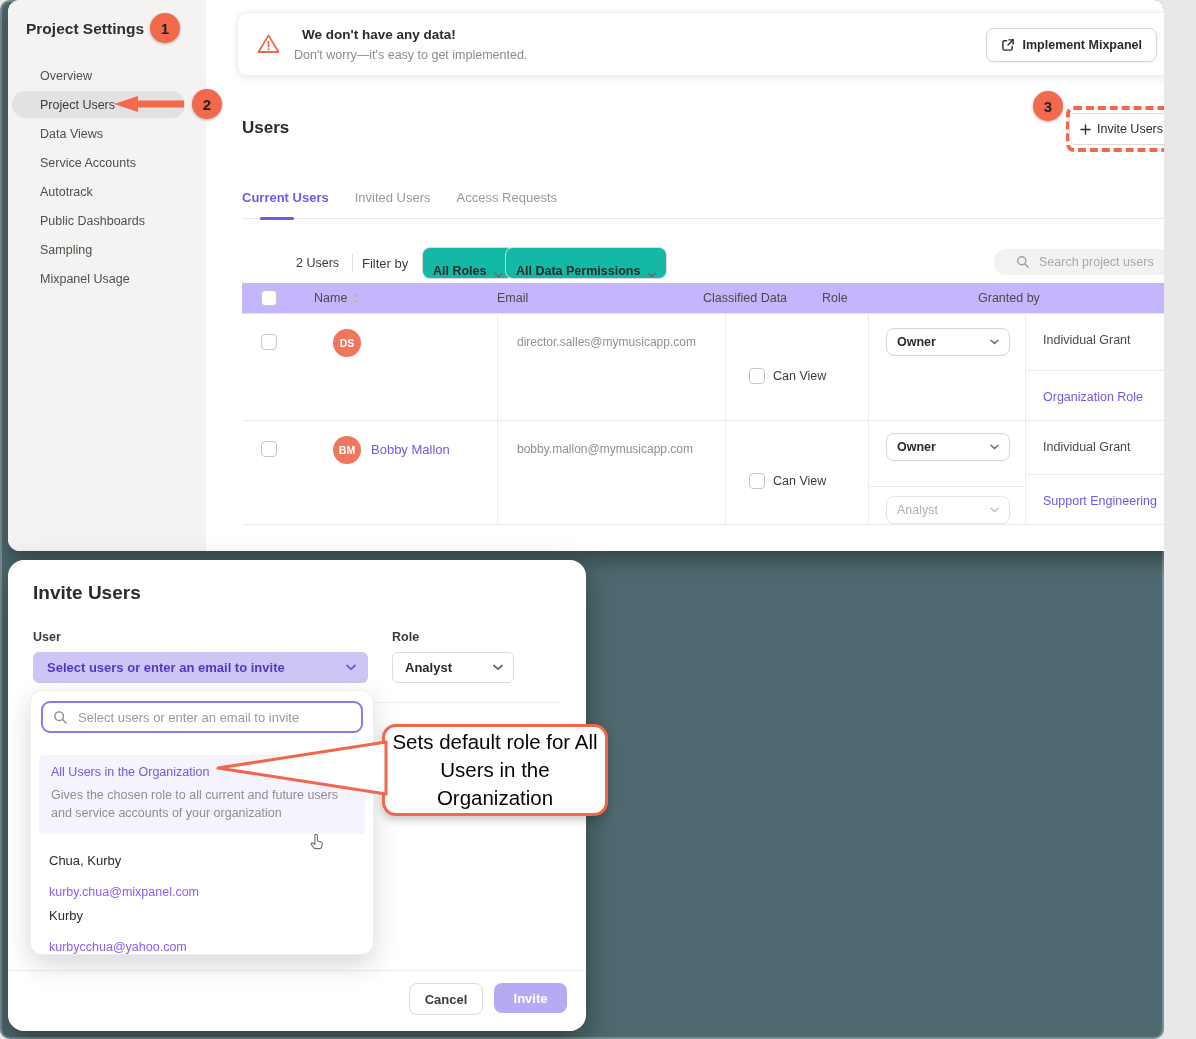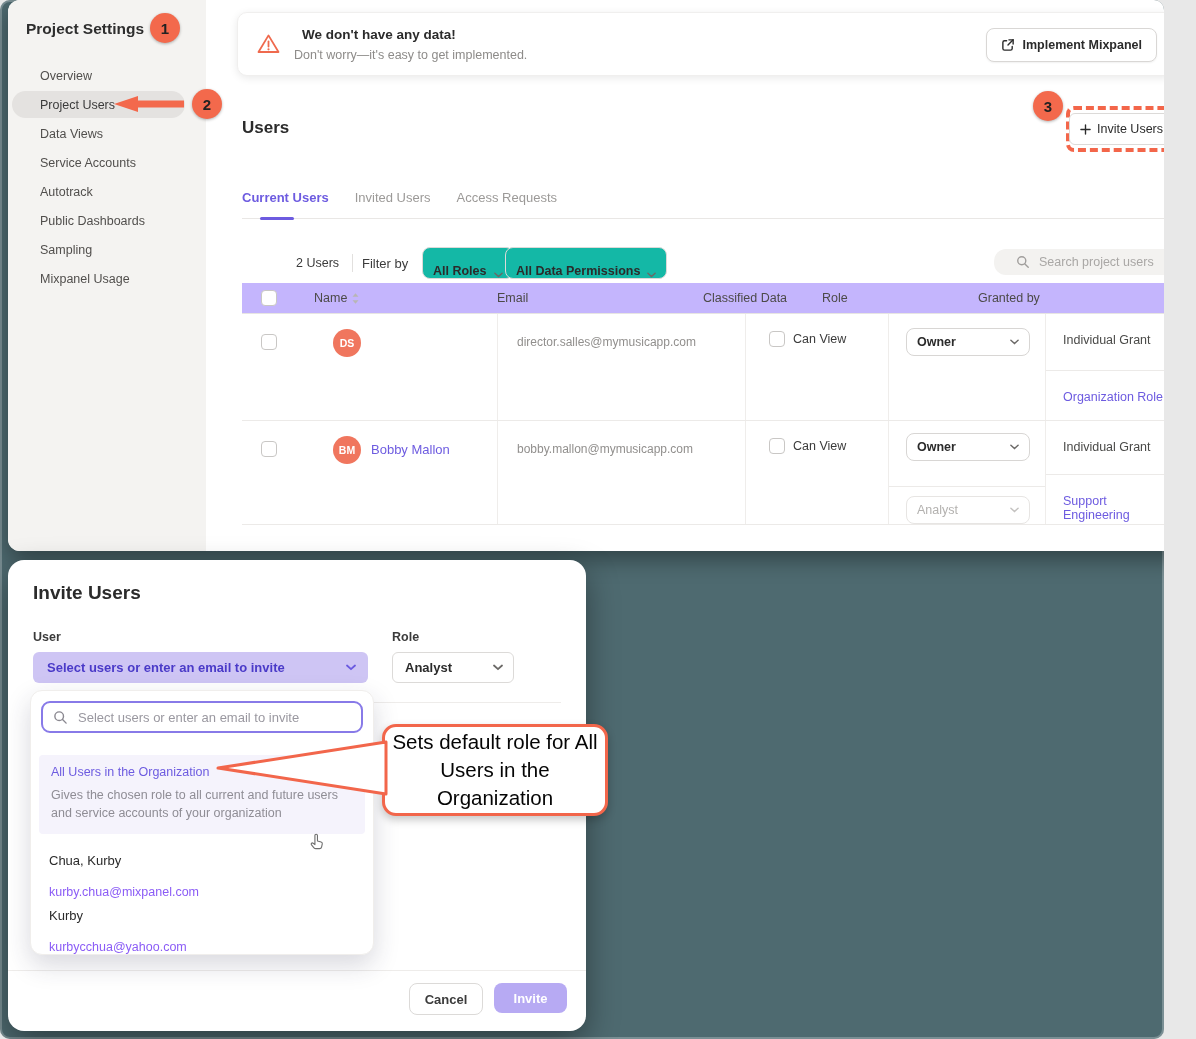--- a/index.html
+++ b/index.html
@@ -56,21 +56,21 @@
   .cb{width:16px;height:16px;border:1.5px solid #c9c7c5;border-radius:4px;background:#fff;box-sizing:border-box;cursor:pointer;}
   .thead .cb{margin-left:19px;}
   .h-name{display:flex;align-items:center;gap:5px;}
   .row1{height:106px;}
   .row2{height:103px;}
   .body-check{padding:20px 0 0 19px;}
   .body-name{display:flex;padding-top:15px;}
   .avatar{width:28px;height:28px;border-radius:50%;background:#f0765e;color:#fff;font-size:10.5px;font-weight:bold;display:flex;align-items:center;justify-content:center;margin-left:19px;}
   .name-link{margin-left:10px;font-size:13px;color:#6d5be0;line-height:28px;cursor:pointer;}
   .body-email{padding:21px 0 0 19px;font-size:12px;color:#918f8d;}
-  .body-class{display:flex;align-items:flex-start;padding:17px 0 0 23px;gap:8px;margin-left:20px;}
+  .body-class{display:flex;align-items:center;padding:17px 0 0 23px;gap:8px;}
   .cv-label{font-size:12.5px;color:#3b3b3b;line-height:16px;}
   .sel{width:124px;height:28px;margin-left:17px;background:#fff;border:1px solid #d8d6d4;border-radius:8px;display:flex;align-items:center;justify-content:space-between;padding:0 10px;box-sizing:border-box;font-size:12.5px;font-weight:bold;color:#2b2b2b;cursor:pointer;}
   .sel.disabled{border-color:#e7e5e3;color:#b3b1af;font-weight:normal;cursor:default;}
   .g-sec{padding:19px 0 0 17px;font-size:12.5px;color:#4a4a48;box-sizing:border-box;}
   .g-link{color:#6d5be0;cursor:pointer;}
   .sub-top{border-top:1px solid #eceae8;}
   .r-sec{box-sizing:border-box;}
 
   
   .dialog{position:absolute;left:8px;top:560px;width:578px;height:471px;background:#fff;border-radius:16px;box-shadow:0 12px 32px rgba(0,0,0,.4);z-index:3;}

